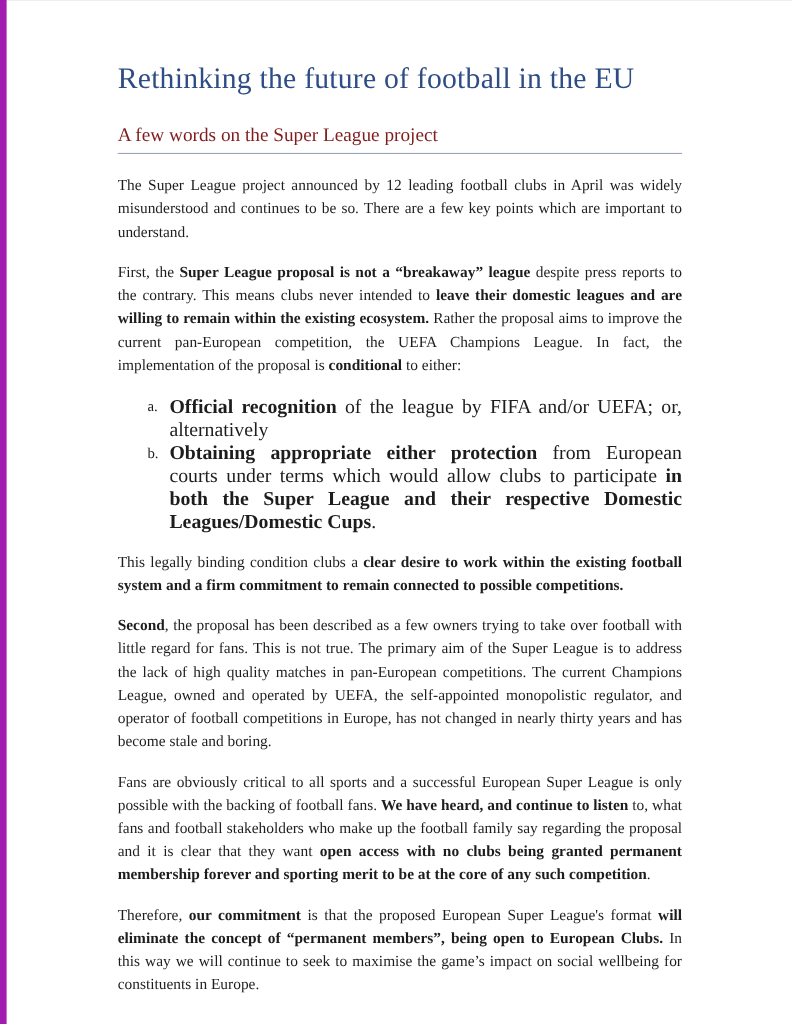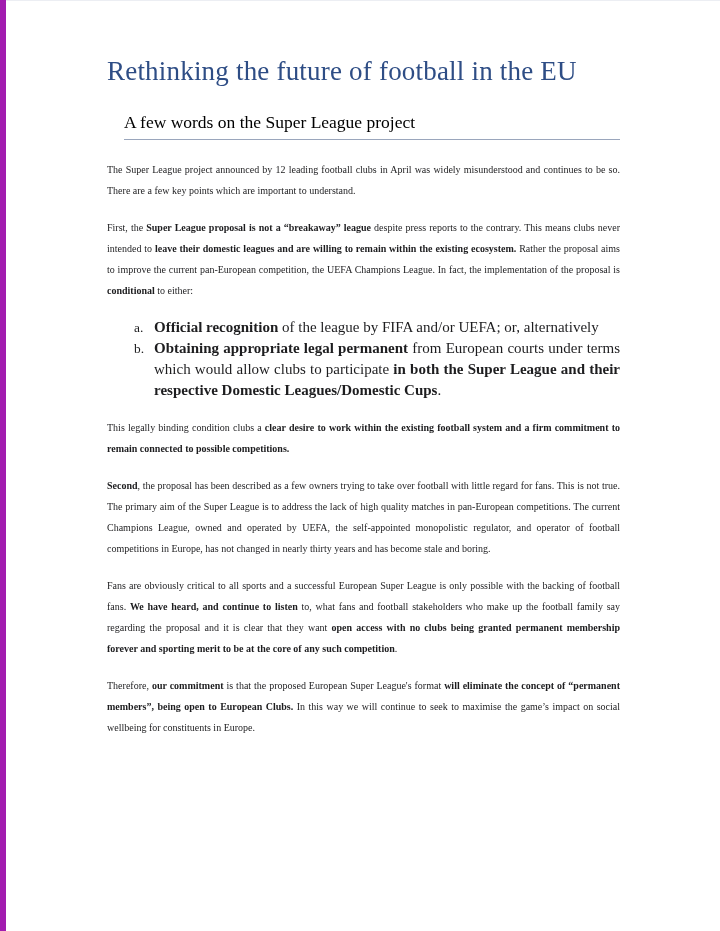--- a/index.html
+++ b/index.html
@@ -21,44 +21,44 @@
   h1.doc-title {
     font-size: 27px;
     font-weight: 400;
     color: #2e4d85;
     margin: 0 0 25px 0;
     letter-spacing: 0.2px;
   }
   h2.section-heading {
     font-size: 17.5px;
     font-weight: 400;
-    color: #000000;
-    margin: 0 0 19px 17px;
+    color: #7f1d1d;
+    margin: 0 0 19px 0;
     padding-bottom: 6px;
     border-bottom: 1px solid #9aa6bc;
   }
   p.body-para {
-    font-size: 10px;
+    font-size: 14px;
     line-height: 21px;
     text-align: justify;
     margin: 0 0 16px 0;
   }
   .list { margin: 0 0 16px 0; }
   .list-item {
     display: flex;
     padding-left: 27px;
   }
   .list-marker {
     flex: 0 0 20px;
     font-size: 13.4px;
     line-height: 21px;
   }
   .list-text {
     flex: 1;
-    font-size: 15px;
+    font-size: 18px;
     line-height: 21px;
     text-align: justify;
   }
   .b { font-weight: 700; }
   .u { }
 </style>
 </head>
 <body>
 
 <main class="page">
@@ -71,21 +71,21 @@
 
   <p class="body-para"><span class="r">First, the </span><span class="r b u">Super League proposal is not a “breakaway” league</span><span class="r"> despite press reports to the contrary. This means clubs never intended to </span><span class="r b">leave their domestic leagues and are willing to remain within the existing ecosystem.</span><span class="r"> Rather the proposal aims to improve the current pan-European competition, the UEFA Champions League. In fact, the implementation of the proposal is </span><span class="r b">conditional</span><span class="r"> to either:</span></p>
 
   <div class="list">
     <div class="list-item">
       <span class="list-marker">a.</span>
       <span class="list-text"><span class="r b">Official recognition</span><span class="r"> of the league by FIFA and/or UEFA; or, alternatively</span></span>
     </div>
     <div class="list-item">
       <span class="list-marker">b.</span>
-      <span class="list-text"><span class="r b">Obtaining appropriate legal permanent</span><span class="r"> from European courts under terms which would allow clubs to participate </span><span class="r b">in both the Super League and their respective Domestic Leagues/Domestic Cups</span><span class="r">.</span></span>
+      <span class="list-text"><span class="r b">Obtaining appropriate either protection</span><span class="r"> from European courts under terms which would allow clubs to participate </span><span class="r b">in both the Super League and their respective Domestic Leagues/Domestic Cups</span><span class="r">.</span></span>
     </div>
   </div>
 
   <p class="body-para"><span class="r">This legally binding condition clubs a </span><span class="r b">clear desire to work within the existing football system and a firm commitment to remain connected to possible competitions.</span></p>
 
   <p class="body-para"><span class="r b">Second</span><span class="r">, the proposal has been described as a few owners trying to take over football with little regard for fans. This is not true. The primary aim of the Super League is to address the lack of high quality matches in pan-European competitions.  The current Champions League, owned and operated by UEFA, the self-appointed monopolistic regulator, and operator of football competitions in Europe, has not changed in nearly thirty years and has become stale and boring.</span></p>
 
   <p class="body-para"><span class="r">Fans are obviously critical to all sports and a successful European Super League is only possible with the backing of football fans.  </span><span class="r b">We have heard, and continue to listen</span><span class="r"> to, what fans and football stakeholders who make up the football family say regarding the proposal and it is clear that they want </span><span class="r b">open access with no clubs being granted permanent membership forever and sporting merit to be at the core of any such competition</span><span class="r">.</span></p>
 
   <p class="body-para"><span class="r">Therefore, </span><span class="r b">our commitment</span><span class="r"> is that the proposed European Super League's format </span><span class="r b u">will eliminate the concept of “permanent members”, being open to European Clubs.</span><span class="r">  In this way we will continue to seek to maximise the game’s impact on social wellbeing for constituents in Europe.</span></p>

